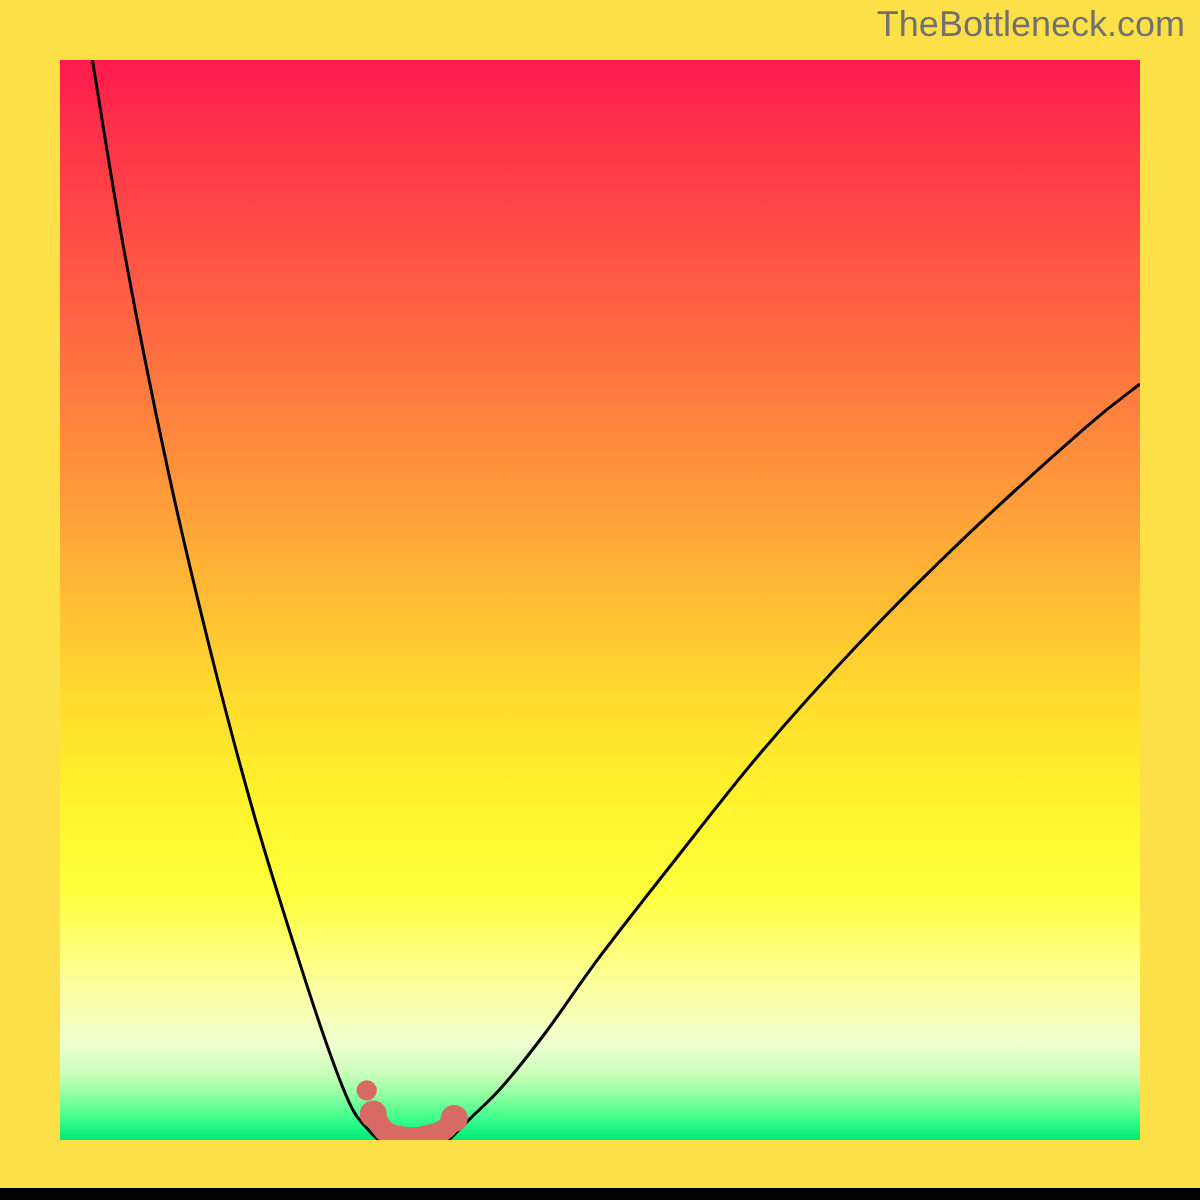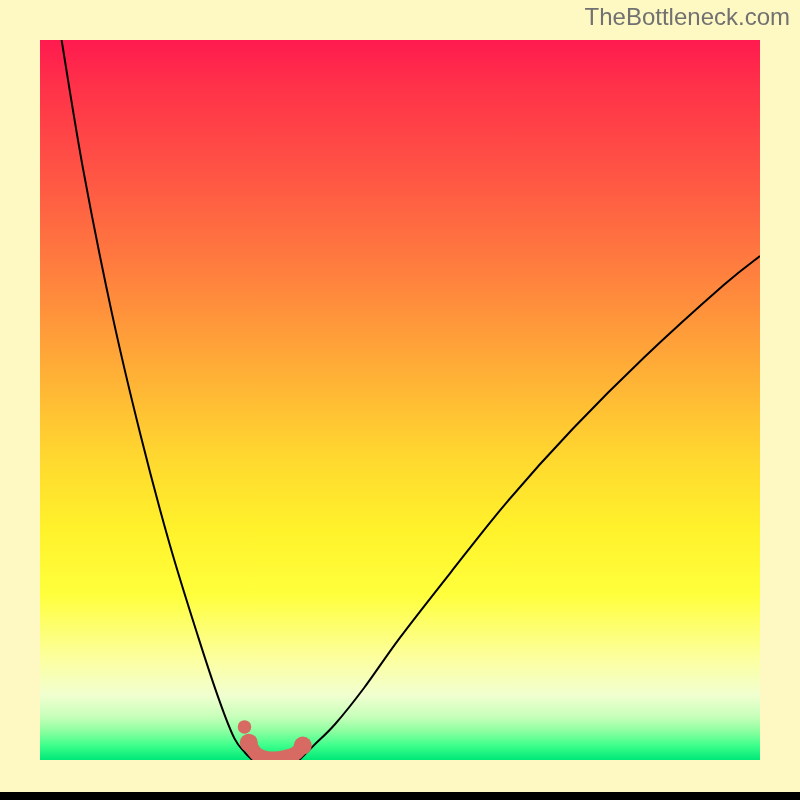--- a/index.html
+++ b/index.html
@@ -8,21 +8,21 @@
     width: 800px;
     height: 800px;
     background: #000;
     overflow: hidden;
     font-family: Arial, Helvetica, sans-serif;
   }
   .outer {
     position: relative;
     width: 800px;
     height: 792px;
-    background: #fef9c3;
+    background: #fde047;
   }
   .watermark {
     position: absolute;
     top: 3px;
     right: 10px;
     color: #717171;
     font-size: 24px;
     font-weight: 400;
     z-index: 10;
     letter-spacing: 0px;

